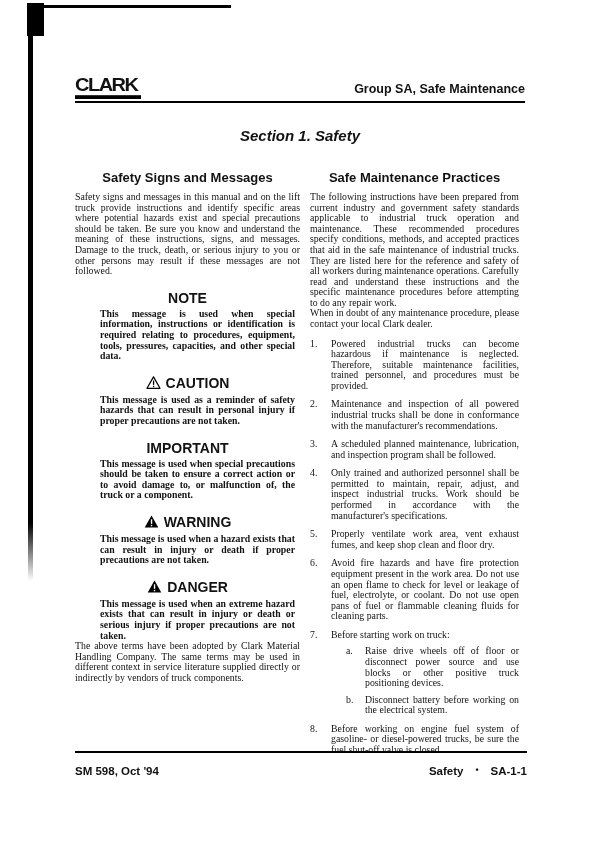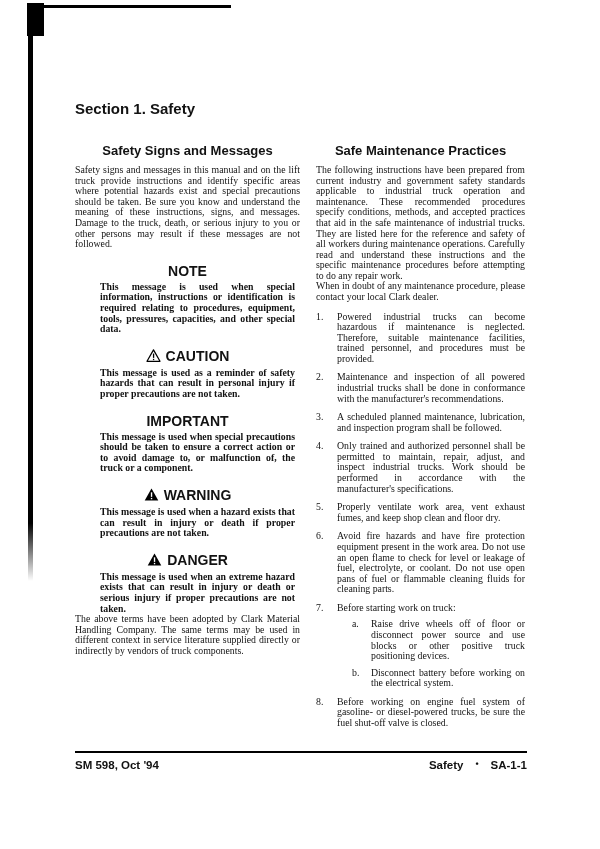--- a/index.html
+++ b/index.html
@@ -22,24 +22,24 @@
   .header{display:flex;justify-content:space-between;align-items:flex-end;
     border-bottom:2px solid #000;padding-bottom:2px;}
   .logo{
     font-family:"Liberation Sans", sans-serif;font-weight:800;
     font-size:20px;line-height:0.85;letter-spacing:-1.5px;
     border-bottom:4px solid #000;padding:0 3px 2px 0;
     transform:scaleY(0.95);transform-origin:bottom left;
   }
   .group-title{font-family:"Liberation Sans", sans-serif;font-weight:bold;font-size:12.5px;padding-bottom:3px;}
 
-  .section-title{margin-top:24px;text-align:left;
-    font-family:"Liberation Sans", sans-serif;font-weight:bold;font-size:15px;}
-
-  .columns{display:flex;gap:16px;margin-top:27px;}
+  .section-title{margin-top:24px;text-align:center;
+    font-family:"Liberation Sans", sans-serif;font-weight:bold;font-size:15px;font-style:italic;}
+
+  .columns{display:flex;gap:10px;margin-top:27px;}
   .col{font-size:9.8px;line-height:1.08;text-align:justify;}
   .col-left{width:225px;}
   .col-right{width:209px;}
   .col h3{margin:0 0 7px 0;text-align:center;
     font-family:"Liberation Sans", sans-serif;font-weight:bold;font-size:13px;}
   .col p{margin:0;}
 
   .msg{margin-top:14px;}
   .msg-label{display:flex;align-items:center;justify-content:center;gap:5px;
     font-family:"Liberation Sans", sans-serif;font-weight:bold;font-size:14px;
@@ -51,37 +51,41 @@
   .p2{margin-top:7px;}
   .olist{margin-top:9px;}
   .li{display:flex;margin-top:8px;}
   .li-num{flex:none;width:21px;}
   .li-text{flex:1;}
   .sub{display:flex;margin:6px 0 0 15px;}
   .sub-letter{flex:none;width:19px;}
   .sub-text{flex:1;}
 
   .footer{position:absolute;left:75px;right:73px;top:751px;
-    border-top:2px solid #000;padding-top:6px;
+    border-top:2px solid #000;padding-top:12px;
     display:flex;justify-content:space-between;
     font-family:"Liberation Sans", sans-serif;font-weight:bold;font-size:11.5px;}
   .footer-right{display:flex;align-items:flex-start;gap:12px;}
   .dot{font-size:9px;}
 </style>
 </head>
 <body>
 
 <div class="page">
 
   <div class="artifact-corner"></div>
   <div class="artifact-vline"></div>
   <div class="artifact-hline"></div>
 
   <div class="content">
 
+    <div class="header">
+      <div class="logo">CLARK</div>
+      <div class="group-title">Group SA, Safe Maintenance</div>
+    </div>
 
     <div class="section-title">Section 1. Safety</div>
 
     <div class="columns">
 
       <div class="col col-left">
         <h3>Safety Signs and Messages</h3>
         <p class="intro">Safety signs and messages in this manual and on the lift truck provide instructions and identify specific areas where potential hazards exist and special precautions should be taken. Be sure you know and understand the meaning of these instructions, signs, and messages. Damage to the truck, death, or serious injury to you or other persons may result if these messages are not followed.</p>
 
         <div class="msg">

